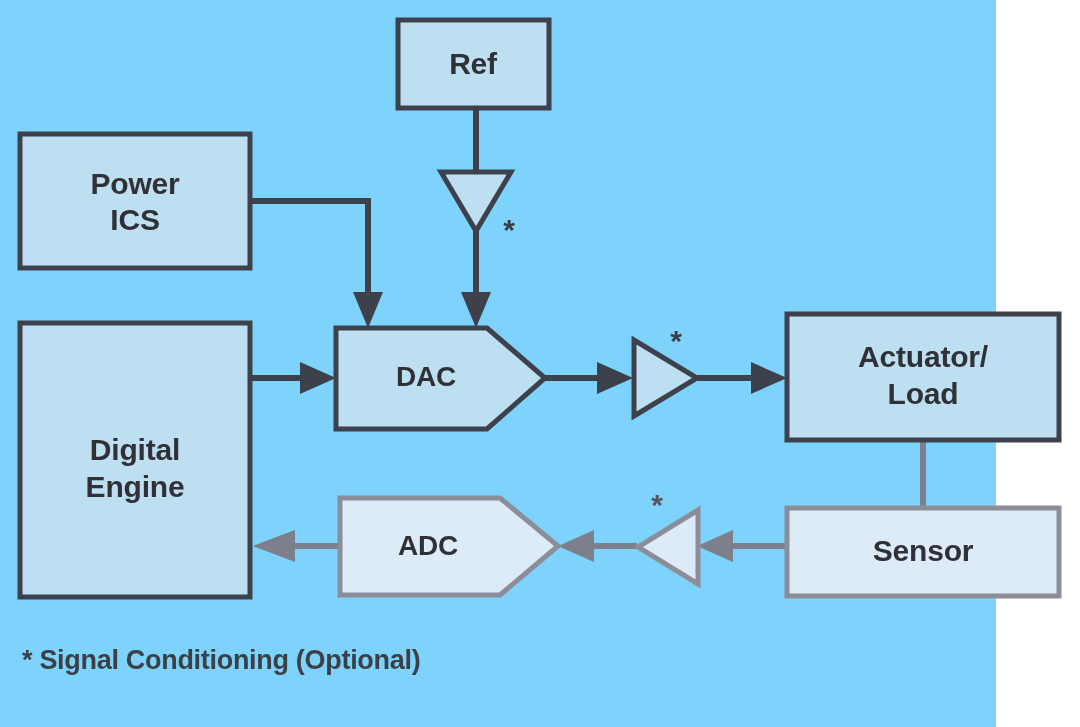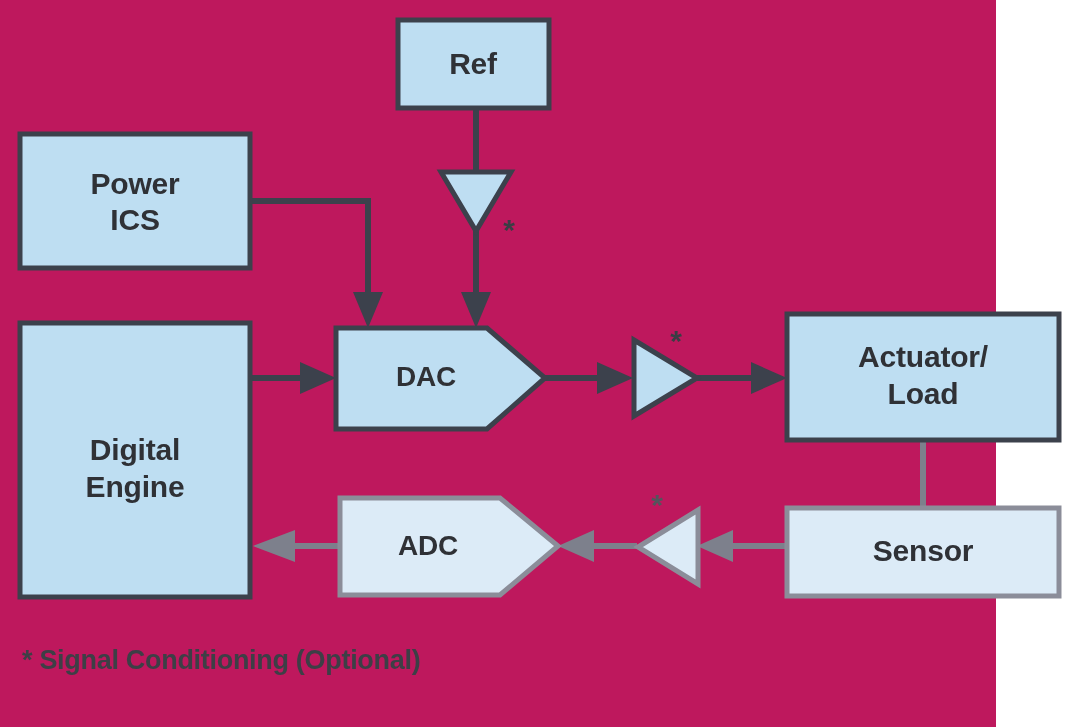--- a/index.html
+++ b/index.html
@@ -11,21 +11,21 @@
   body {
     width: 1080px;
     height: 727px;
     font-family: "Liberation Sans", sans-serif;
     overflow: hidden;
   }
   #diagram-root {
     position: relative;
     width: 996px;
     height: 727px;
-    background: #be185d;
+    background: #7dd3fc;
   }
   svg#block-diagram {
     display: block;
     width: 1080px;
     height: 727px;
   }
   .blk-label {
     font-family: "Liberation Sans", sans-serif;
     font-weight: bold;
     font-size: 30px;

